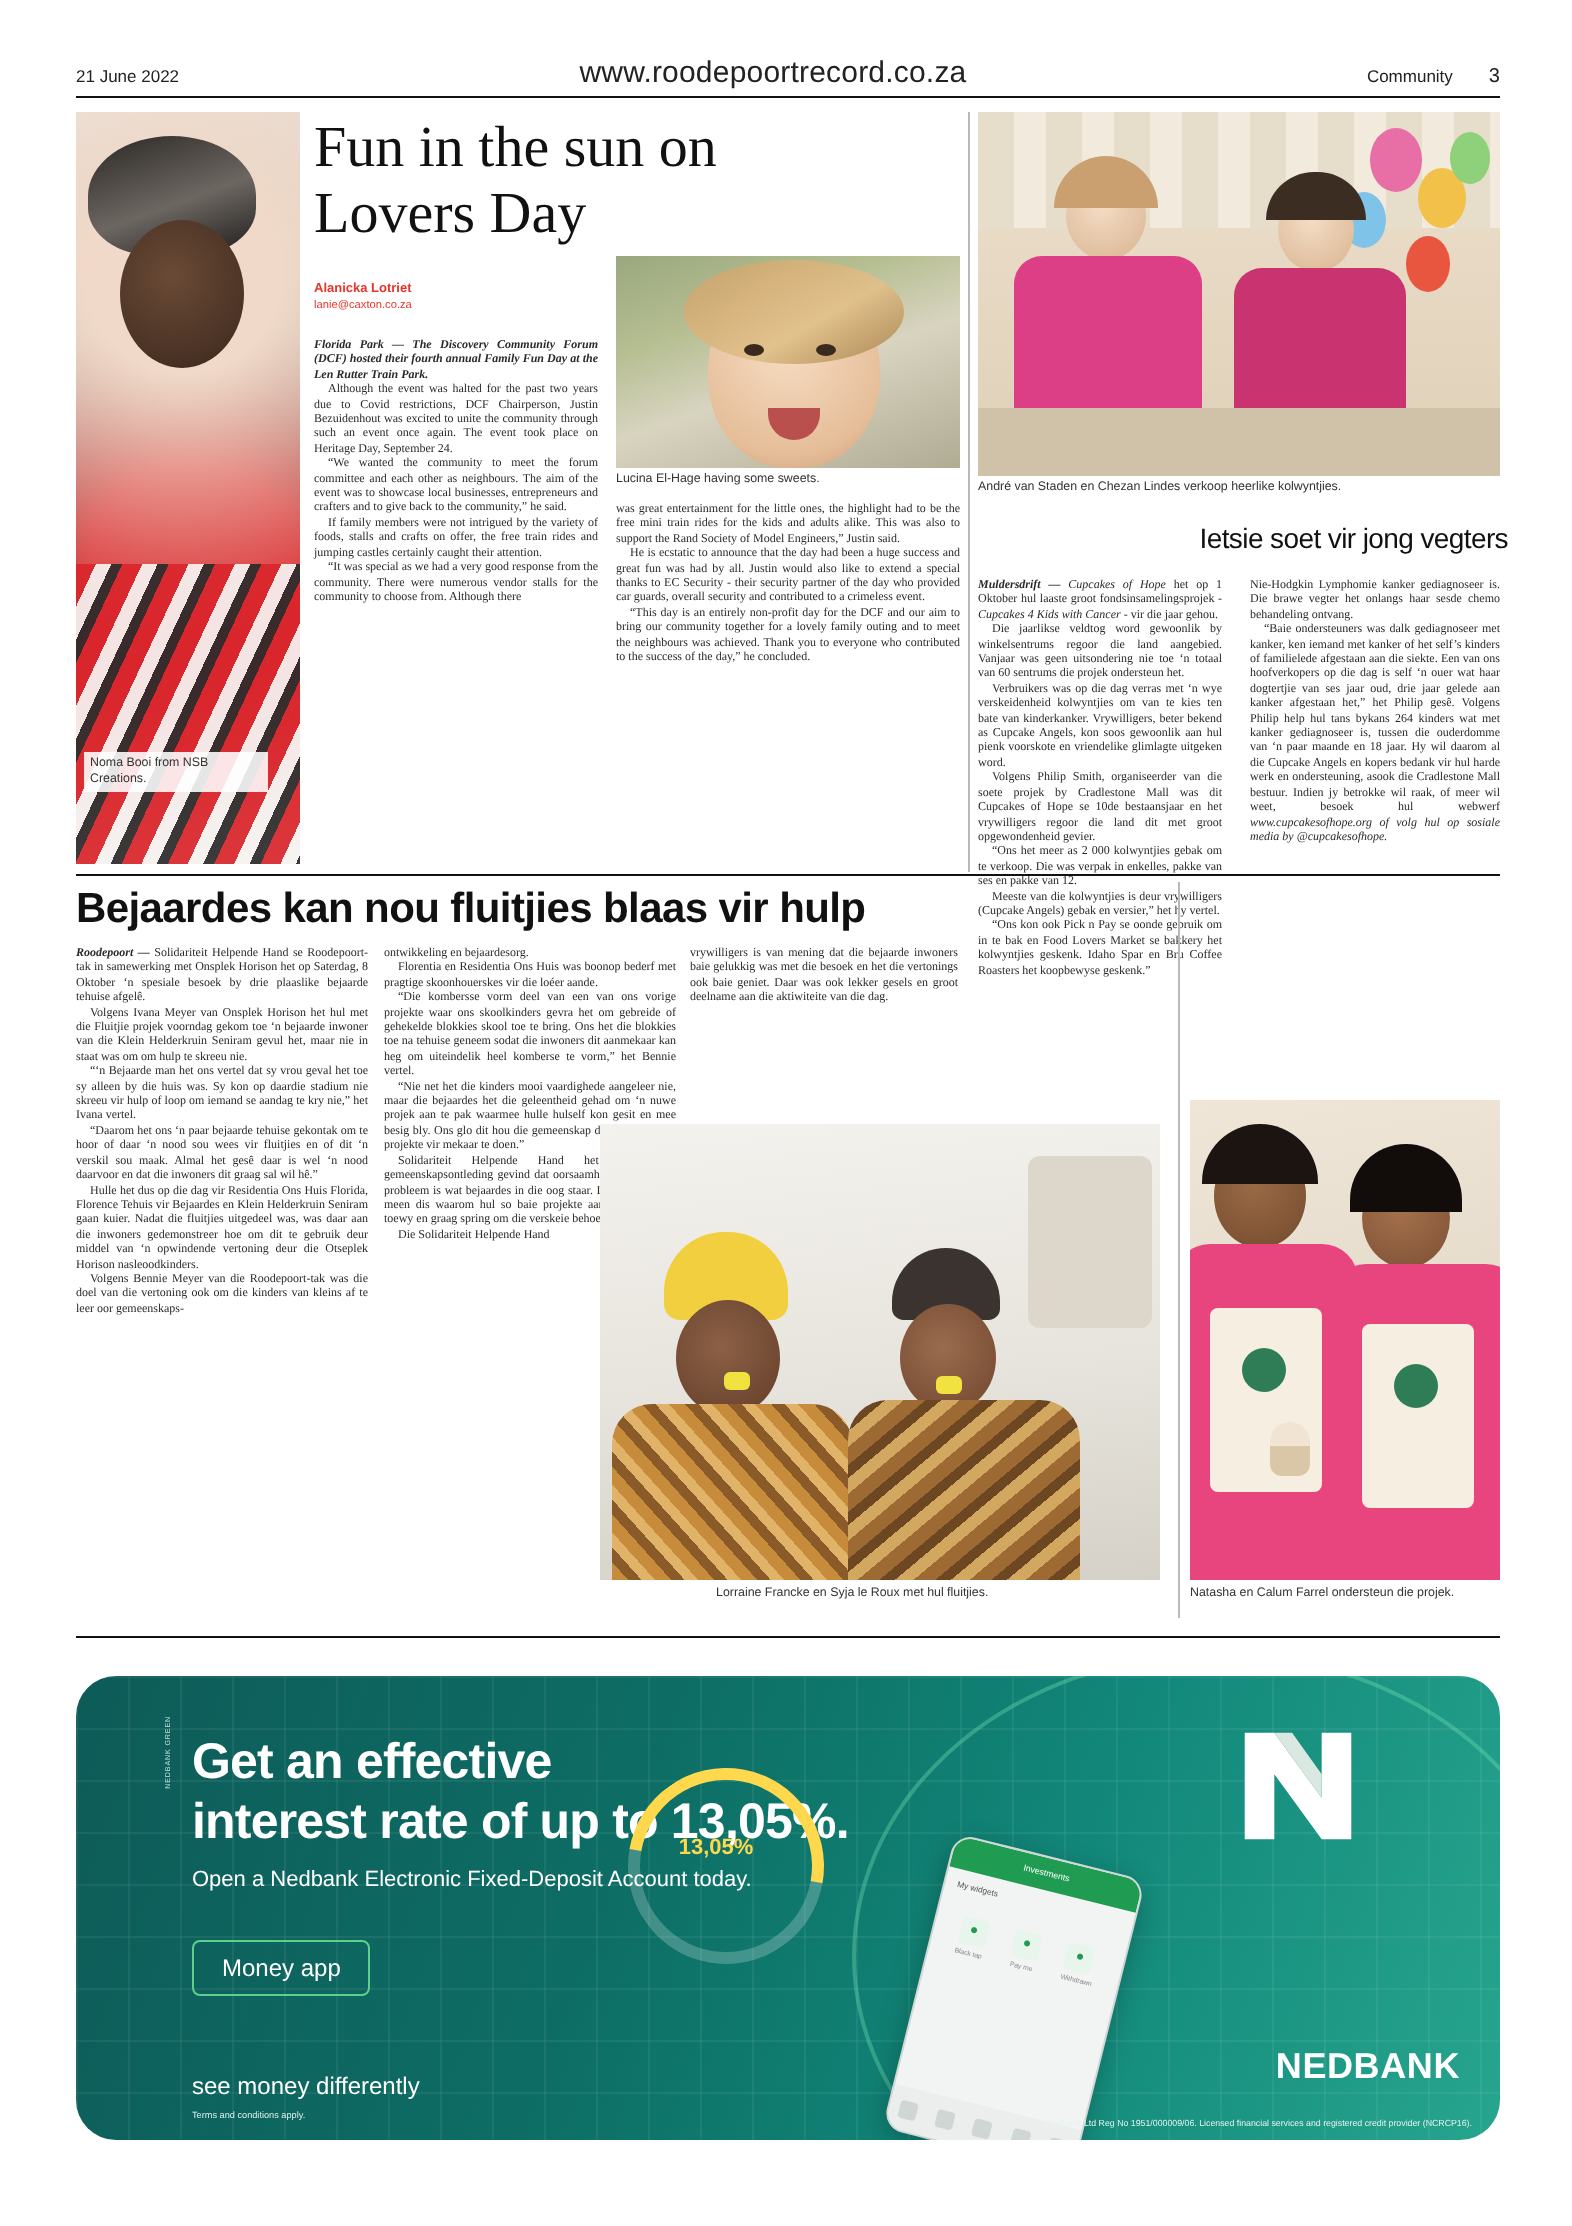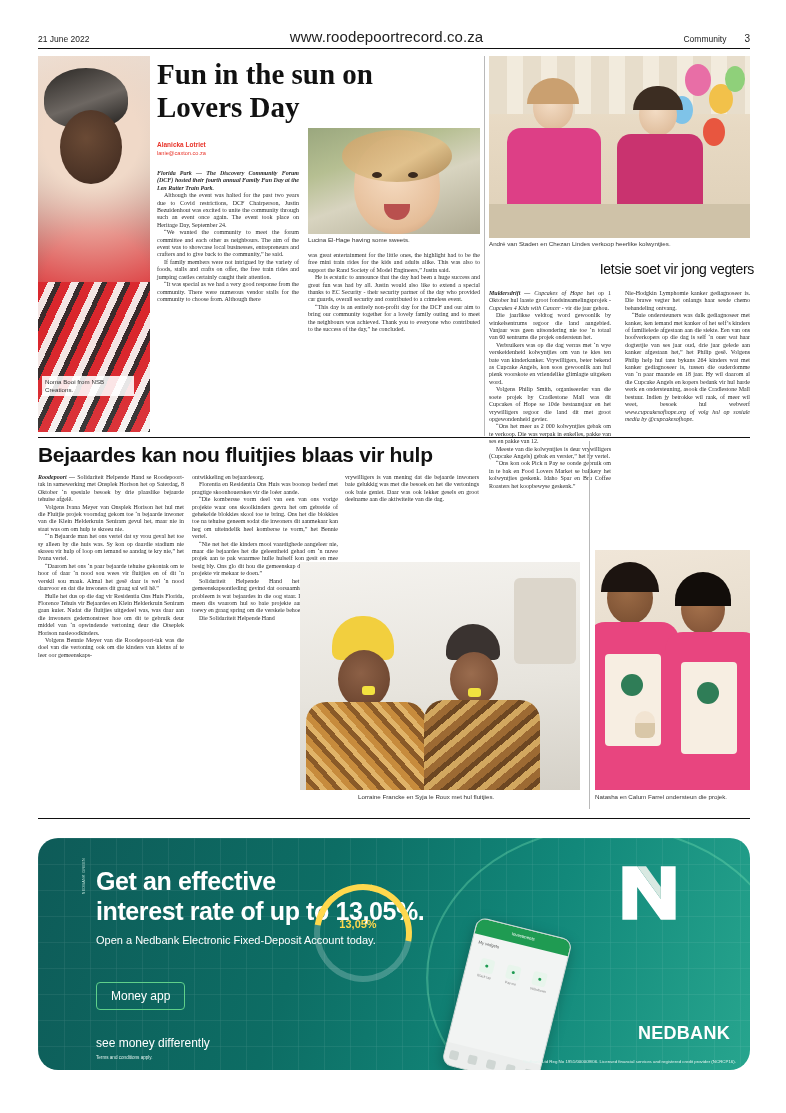--- a/index.html
+++ b/index.html
@@ -7,21 +7,21 @@
   .page{width:786px;height:1113px;position:relative;background:#fff;box-sizing:border-box;}
 
   
   .masthead{position:absolute;left:38px;top:28px;width:712px;display:flex;align-items:baseline;justify-content:space-between;font-family:"Liberation Sans",sans-serif;font-size:8.5px;color:#222;}
   .masthead .m-center{font-size:15px;letter-spacing:.1px;}
   .masthead .m-right{display:flex;gap:18px;align-items:baseline;}
   .masthead .m-pg{font-size:10px;}
   .rule{position:absolute;left:38px;width:712px;height:1px;background:#111;}
 
   
-  .hl-serif{font-family:"Liberation Serif",serif;font-weight:700;color:#111;line-height:1.0;}
+  .hl-serif{font-family:"Liberation Serif",serif;font-weight:400;color:#111;line-height:1.0;}
   .hl-sans{font-family:"Liberation Sans",sans-serif;font-weight:400;color:#111;line-height:1.0;}
   .body-col{font-family:"Liberation Serif",serif;font-size:6.0px;line-height:7.4px;text-align:justify;color:#2a2a2a;hyphens:auto;}
   .body-col p{margin:0;text-indent:7px;}
   .body-col p.first{text-indent:0;}
   .lead{font-weight:bold;font-style:italic;}
   .ital{font-style:italic;}
   .caption{font-family:"Liberation Sans",sans-serif;font-size:6.2px;line-height:8px;color:#333;}
   .byline{font-family:"Liberation Sans",sans-serif;font-weight:bold;font-size:6.5px;color:#e8342a;line-height:8px;}
   .byline .mail{font-weight:normal;font-size:5.6px;}
 
@@ -34,21 +34,21 @@
       background:linear-gradient(110deg,#0e5b58 0%,#0d6d64 38%,#12887a 68%,#27a58e 100%);
       overflow:hidden;color:#fff;border-radius:20px;}
   .ad-grid{position:absolute;inset:0;opacity:.18;
       background-image:linear-gradient(rgba(255,255,255,.35) 1px,transparent 1px),
                        linear-gradient(90deg,rgba(255,255,255,.35) 1px,transparent 1px);
       background-size:26px 26px;}
   .ad-h1{position:absolute;left:58px;top:28px;width:470px;font-family:"Liberation Sans",sans-serif;
       font-weight:bold;font-size:25px;line-height:30px;letter-spacing:-.4px;color:#fff;}
   .ad-sub{position:absolute;left:58px;top:96px;width:520px;font-family:"Liberation Sans",sans-serif;
       font-size:11px;color:#fff;}
-  .ad-btn{position:absolute;left:58px;top:144px;padding:6px 14px;border:1.6px solid #5fd08a;border-radius:4px;
+  .ad-btn{position:absolute;left:58px;top:132px;padding:6px 14px;border:1.6px solid #5fd08a;border-radius:4px;
       font-family:"Liberation Sans",sans-serif;font-size:12px;color:#fff;background:transparent;}
   .ad-tag{position:absolute;left:58px;top:198px;font-family:"Liberation Sans",sans-serif;font-size:12px;color:#fff;}
   .ad-terms{position:absolute;left:58px;top:217px;font-family:"Liberation Sans",sans-serif;font-size:4.6px;color:#dff1ec;}
   .ad-legal{position:absolute;right:14px;bottom:6px;font-family:"Liberation Sans",sans-serif;font-size:4.4px;color:#e4f3ef;}
   .ad-brand{position:absolute;right:20px;bottom:26px;font-family:"Liberation Sans",sans-serif;font-weight:bold;font-size:18px;letter-spacing:.3px;color:#fff;}
   .ad-side{position:absolute;left:44px;top:20px;font-family:"Liberation Sans",sans-serif;font-size:3.6px;color:#bfe3da;
       writing-mode:vertical-rl;transform:rotate(180deg);letter-spacing:.4px;}
   .ad-logo{position:absolute;right:64px;top:18px;width:74px;height:74px;}
   .ad-ring{position:absolute;left:276px;top:46px;width:86px;height:86px;border-radius:50%;
       border:6px solid rgba(255,255,255,.22);border-top-color:#ffd84d;border-right-color:#ffd84d;

